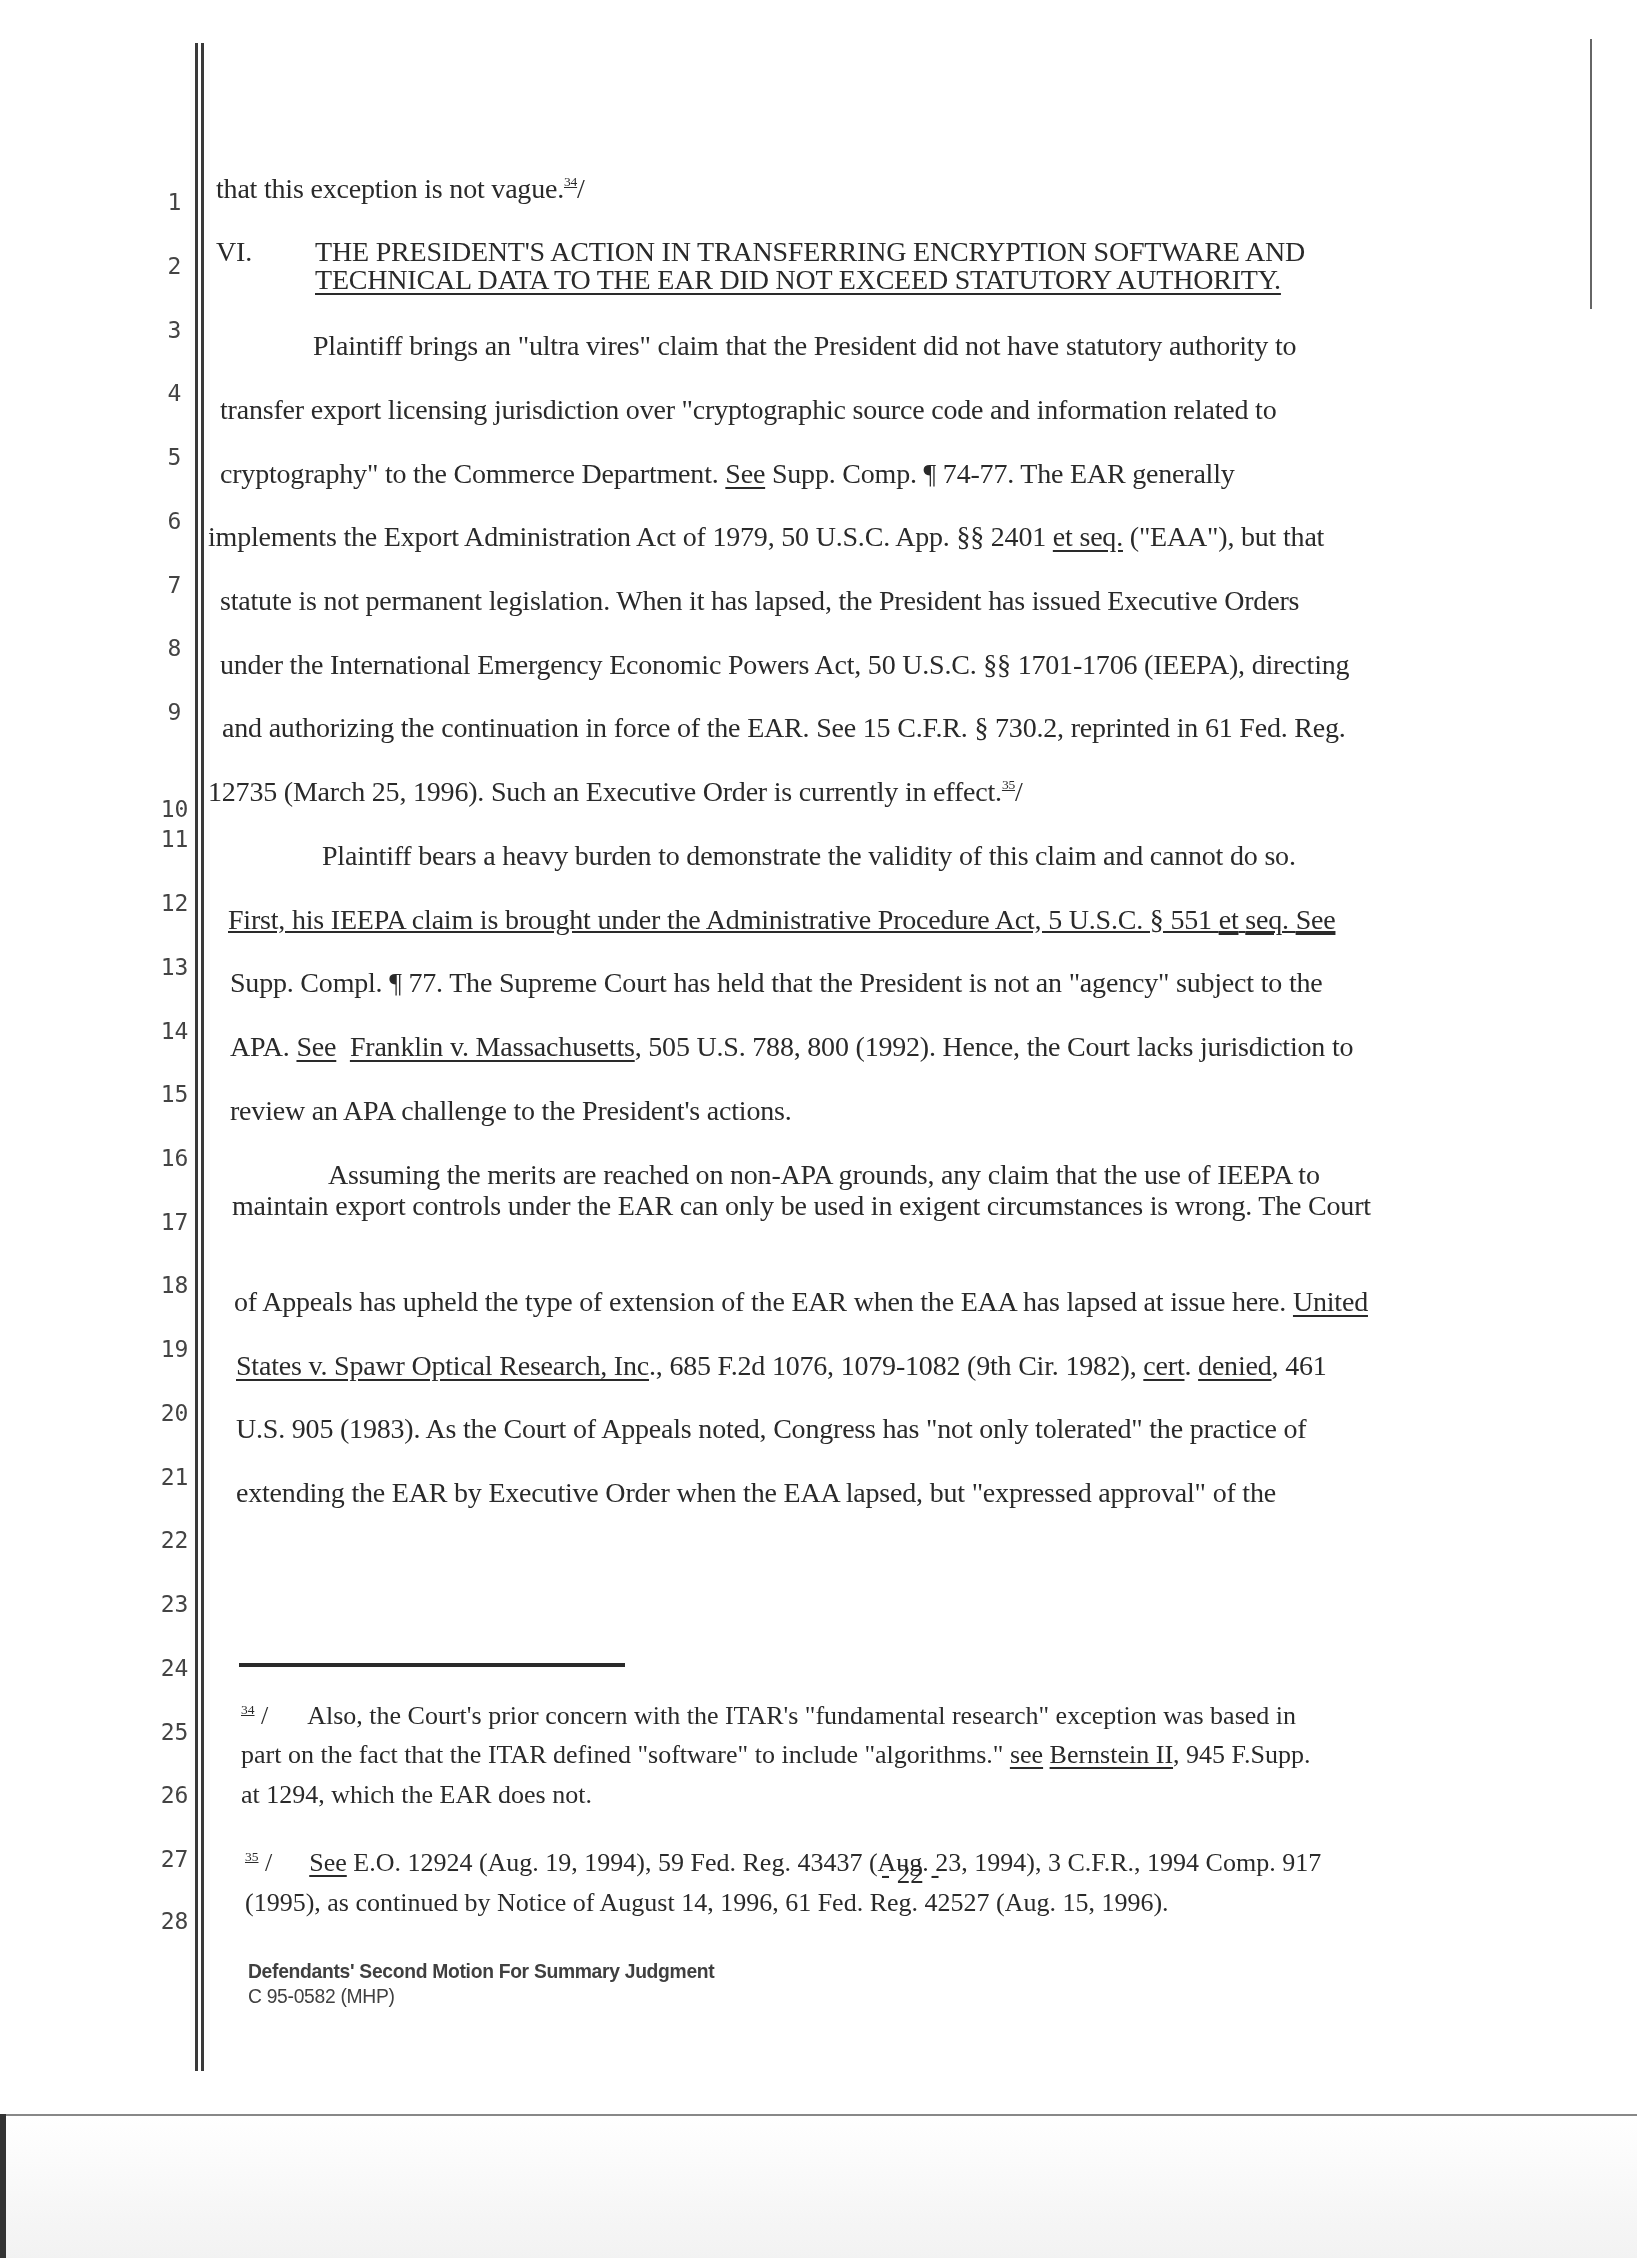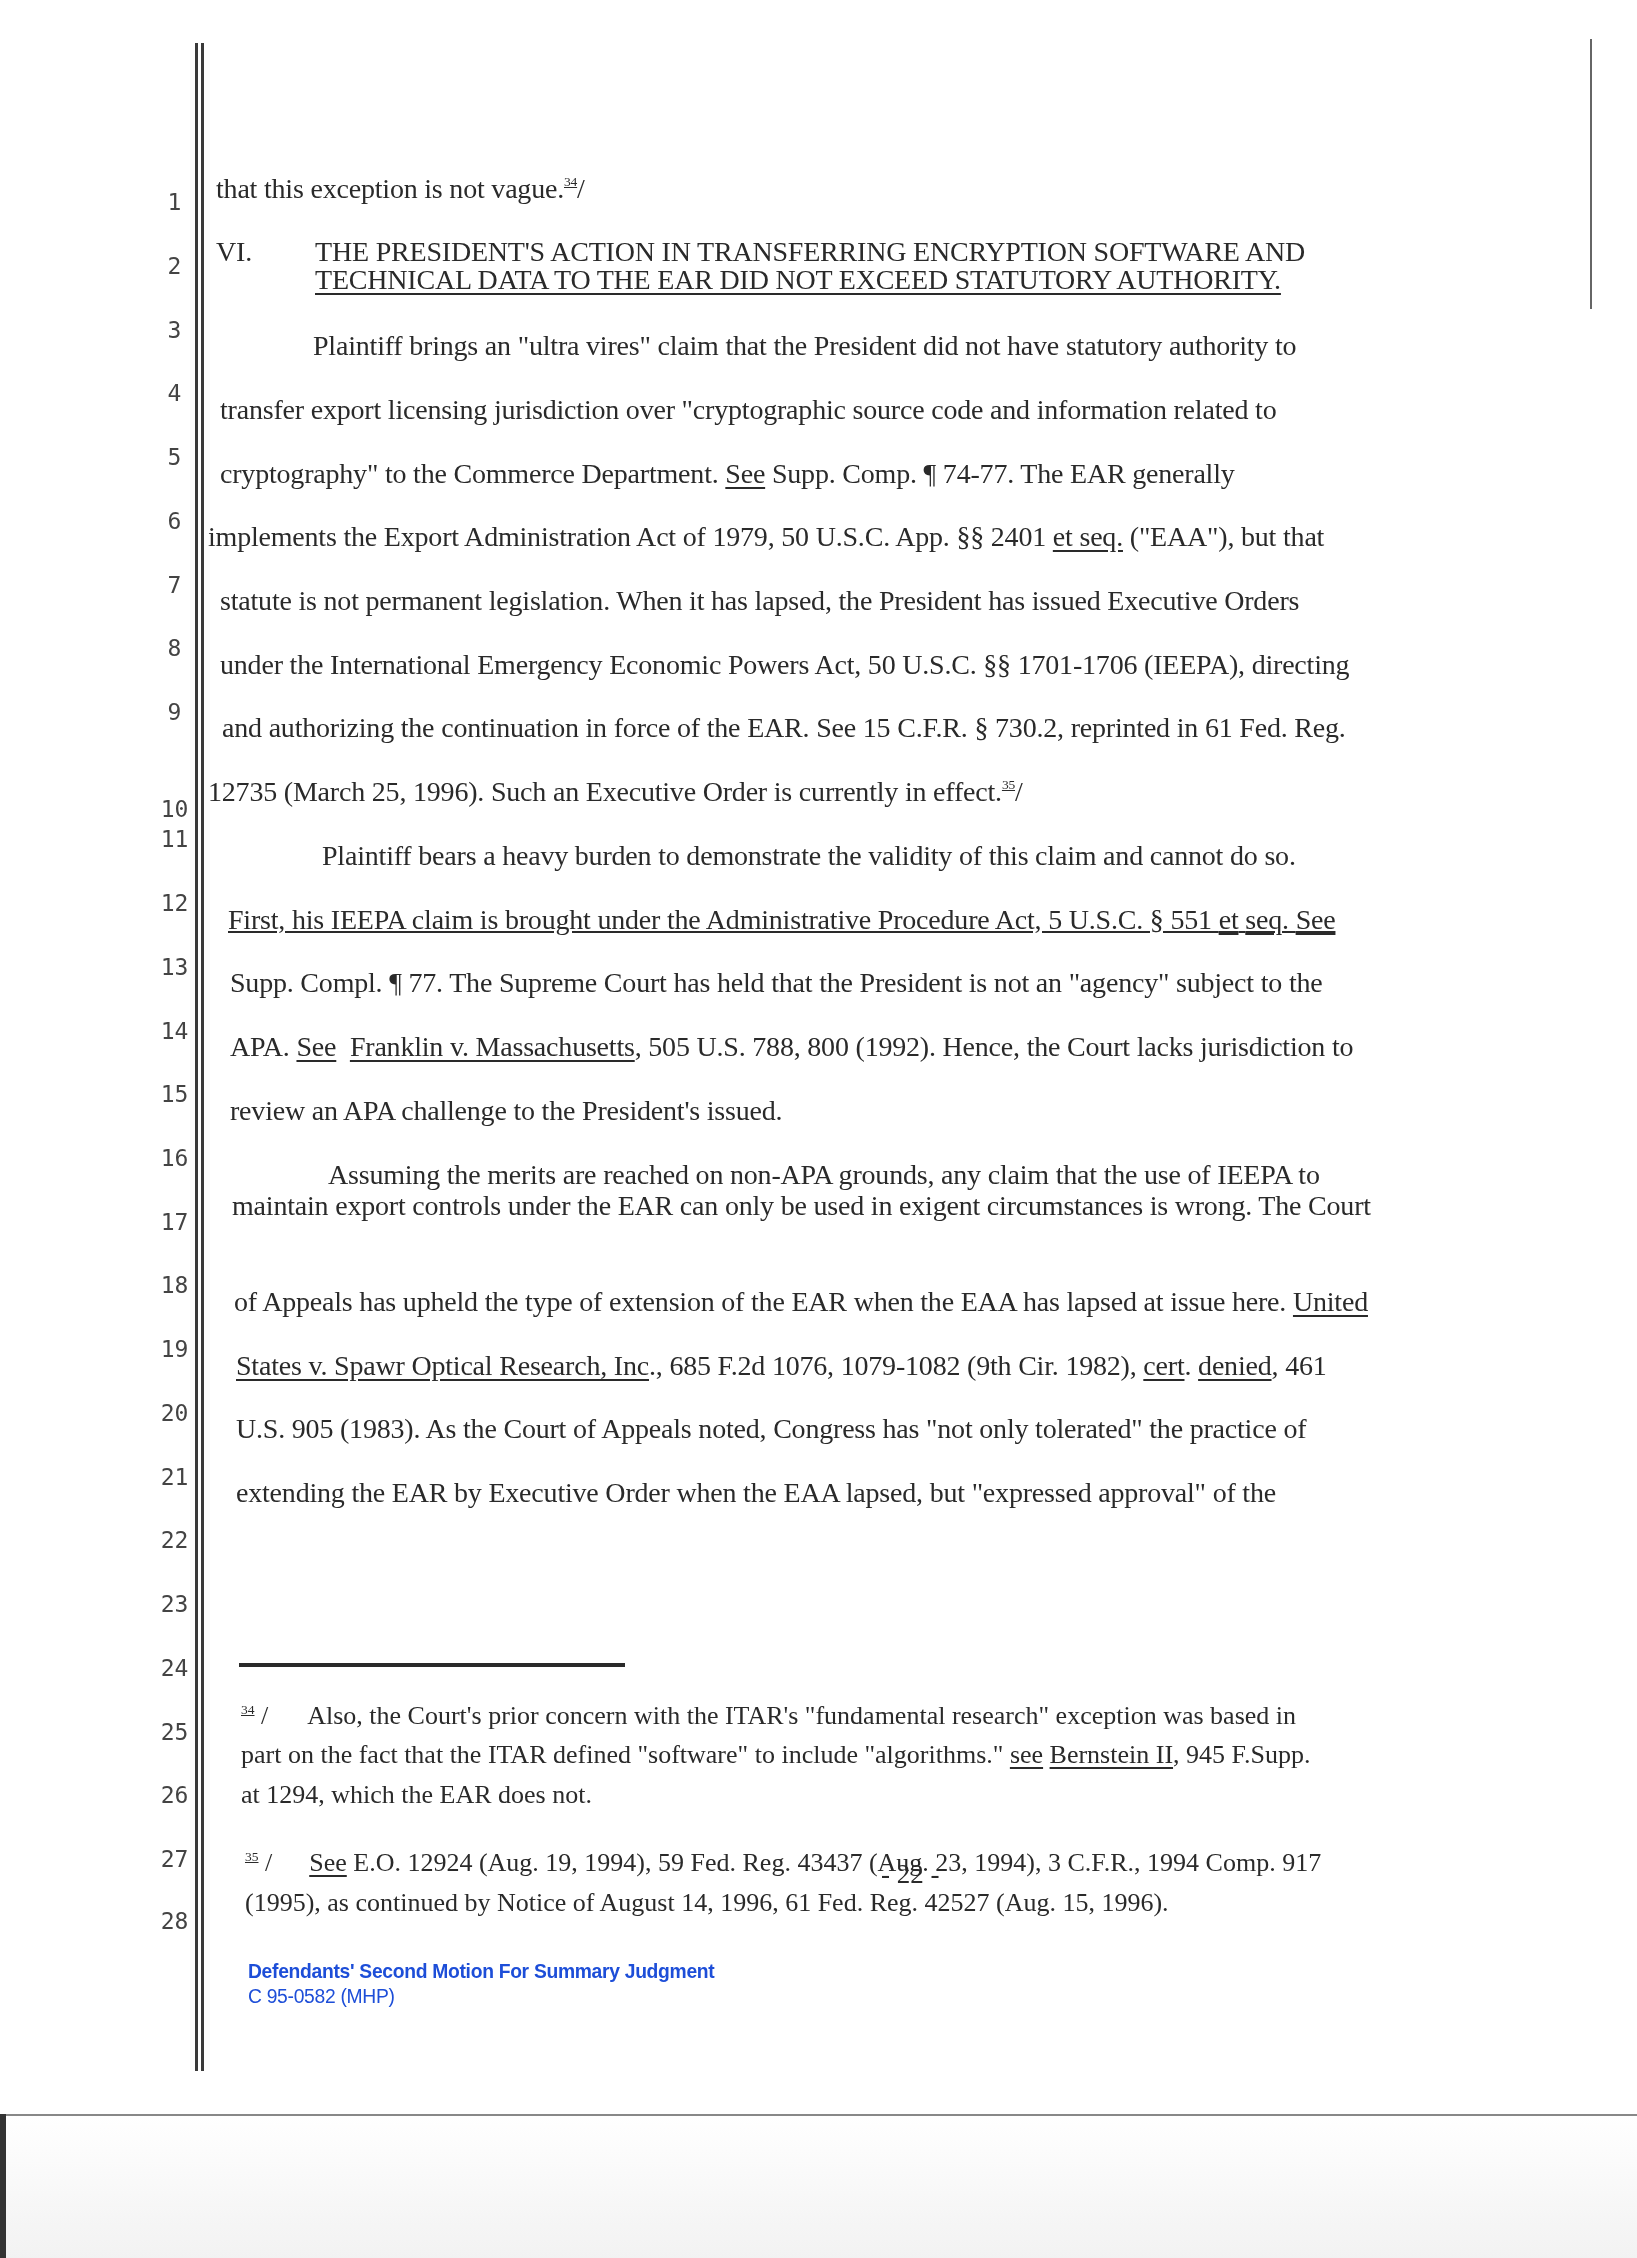--- a/index.html
+++ b/index.html
@@ -16,21 +16,21 @@
   }
   .line {
     position:absolute; left:222px; font-size:28px; line-height:1; white-space:nowrap;
     letter-spacing:-0.2px;
   }
   .u { text-decoration:underline; text-underline-offset:3.9px; text-decoration-thickness:1.9px; }
   .fnref { font-size:13.5px; vertical-align:11.6px; text-decoration:underline; }
   .heading { font-size:28px; }
   .fn { position:absolute; font-size:26px; line-height:1; white-space:nowrap; }
   .fnmark { font-size:13.5px; vertical-align:9.7px; text-decoration:underline; }
-  .footer { position:absolute; left:248px; font-family:"Liberation Sans", sans-serif; font-weight:bold; font-size:19.3px; line-height:1.2; color:#1d4ed8; letter-spacing:-0.3px; }
+  .footer { position:absolute; left:248px; font-family:"Liberation Sans", sans-serif; font-weight:bold; font-size:19.3px; line-height:1.2; color:#404040; letter-spacing:-0.3px; }
   .pagenum { position:absolute; left:881px; top:1859px; font-size:27px; }
   .bottom-area {
     position:absolute; left:0; top:2114px; width:1638px; height:144px;
     background:linear-gradient(#ffffff, #f2f2f2);
     border-top:2.9px solid #888;
   }
   .bottom-edge { position:absolute; left:0; top:2114px; width:5.8px; height:144px; background:#333; }
 </style>
 </head>
 <body>
@@ -96,21 +96,21 @@
     <span>12735 (March 25, 1996).  Such an Executive Order is currently in effect.</span><span class="fnref">35</span><span>/</span>
   </div>
   <div class="line" style="left:322px; top:842px;">Plaintiff bears a  heavy burden to demonstrate the validity of this claim and cannot do so.</div>
   <div class="line" style="left:228px; top:906px;text-decoration:underline;">
     <span>First, his IEEPA claim is brought under the Administrative Procedure Act, 5 U.S.C. § 551 </span><span class="u">et</span> <span class="u">seq</span><span>.  </span><span class="u">See</span>
   </div>
   <div class="line" style="left:230px; top:969px;">Supp. Compl. ¶ 77.  The  Supreme Court has held that the President is not an "agency" subject to the</div>
   <div class="line" style="left:230px; top:1033px;">
     <span>APA.  </span><span class="u">See</span>&nbsp;&nbsp;<span class="u">Franklin v. Massachusetts</span><span>, 505 U.S. 788, 800 (1992).  Hence, the Court lacks jurisdiction to</span>
   </div>
-  <div class="line" style="left:230px; top:1097px;">review an APA challenge to the President's issued.</div>
+  <div class="line" style="left:230px; top:1097px;">review an APA challenge to the President's actions.</div>
   <div class="line" style="left:328px; top:1161px;">Assuming the merits are reached on non-APA grounds, any claim that the use of IEEPA to</div>
   <div class="line" style="left:232px; top:1192px;">maintain export controls under the EAR can only be used in exigent circumstances is wrong.  The Court</div>
   <div class="line" style="left:234px; top:1288px;">
     <span>of Appeals has upheld the type of extension of the EAR when the EAA has lapsed at issue here.  </span><span class="u">United</span>
   </div>
   <div class="line" style="left:236px; top:1352px;">
     <span class="u">States v. Spawr Optical Research, Inc</span><span>., 685 F.2d 1076,  1079-1082 (9th Cir. 1982), </span><span class="u">cert</span><span>. </span><span class="u">denied</span><span>, 461</span>
   </div>
   <div class="line" style="left:236px; top:1415px;">U.S. 905 (1983).  As the Court of Appeals noted, Congress has "not only tolerated" the practice of</div>
   <div class="line" style="left:236px; top:1479px;">extending the EAR by Executive Order when the EAA lapsed, but "expressed approval" of the</div>

